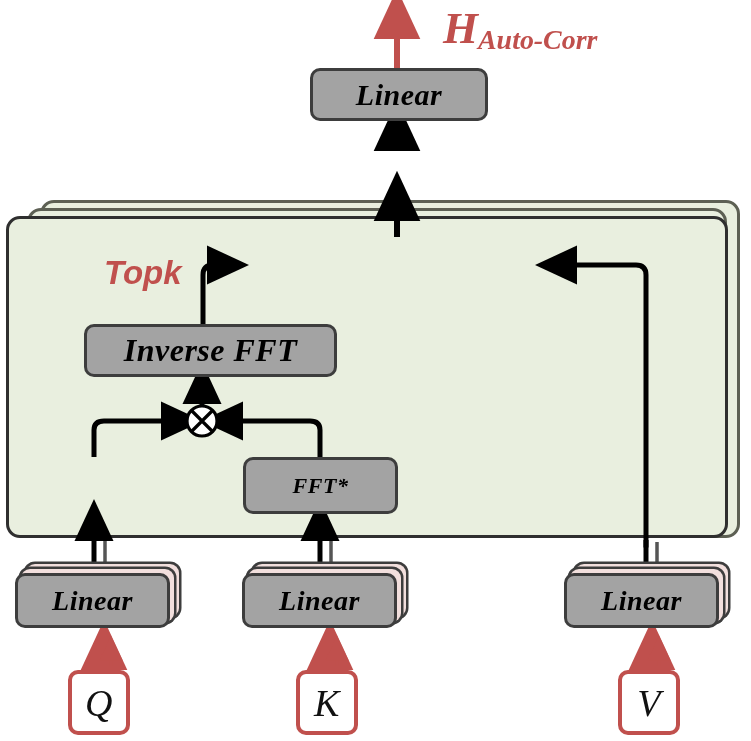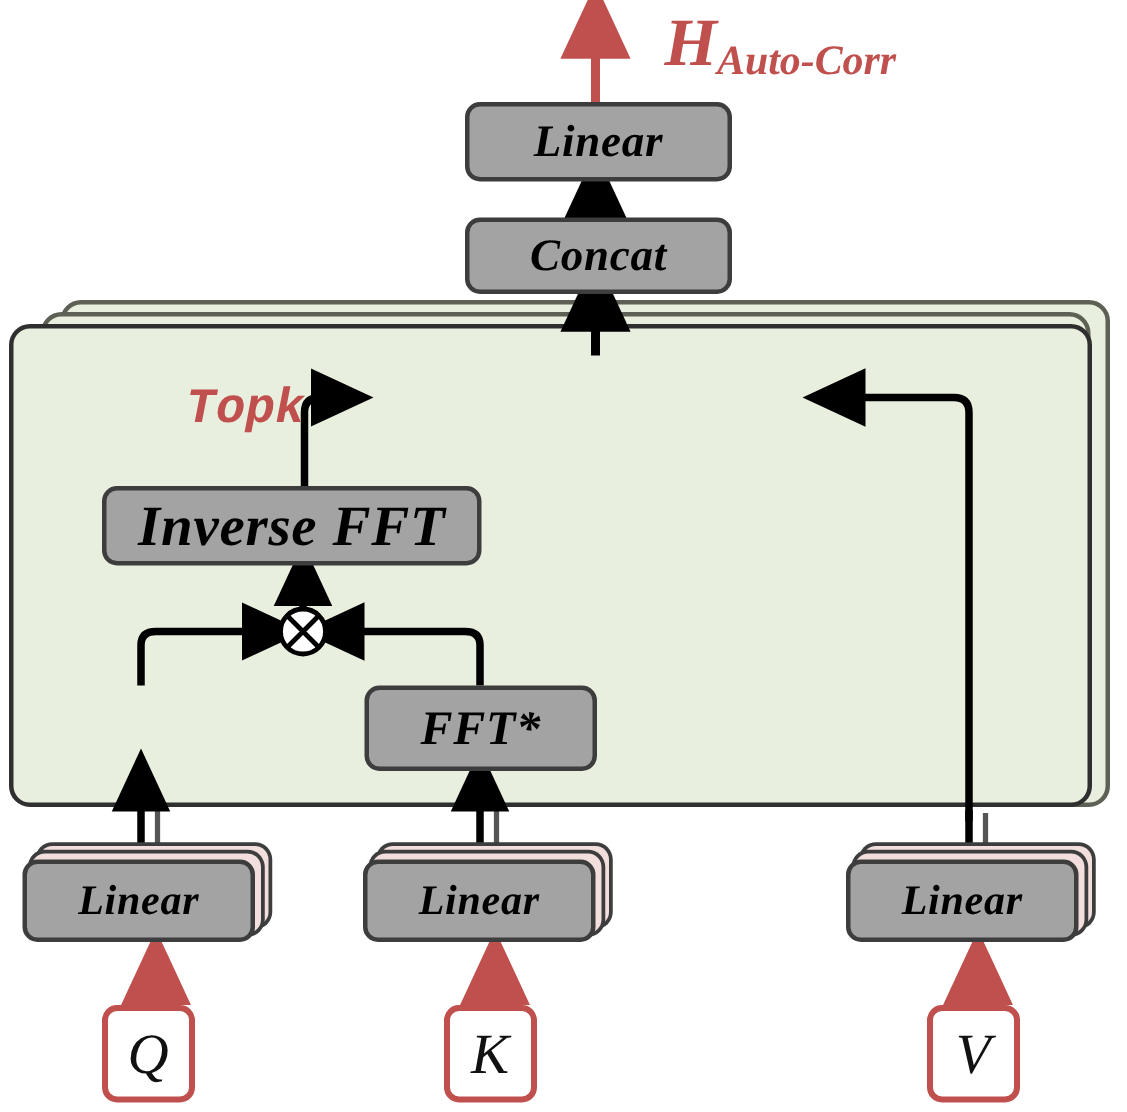--- a/index.html
+++ b/index.html
@@ -17,21 +17,21 @@
   .pinkbox{background:#a3a3a3;border:3px solid #3d3d3d;border-radius:10px;}
   .pinkbox.stacked{box-shadow:5px -5px 0 -1px #f2dfdd, 5px -5px 0 1.5px #3d3d3d,
                               10px -10px 0 -1px #f2dfdd, 10px -10px 0 1.5px #3d3d3d;}
   .iobox{background:#ffffff;border:4px solid #c0504d;border-radius:10px;
          font-style:italic;font-weight:normal;color:#111;}
   .panel{position:absolute;box-sizing:border-box;background:#e9efdf;
          border:3px solid #2f2f2f;border-radius:14px;}
   .panel-shadow{position:absolute;box-sizing:border-box;background:#e9efdf;
          border:3px solid #5d6054;border-radius:14px;}
   .redlabel{position:absolute;color:#c0504d;font-weight:bold;font-style:italic;
-            font-family:Liberation Mono, monospace;white-space:nowrap;margin-left:20px;}
+            font-family:Liberation Sans, sans-serif;white-space:nowrap;}
   .titlelabel{position:absolute;color:#c0504d;font-weight:bold;font-style:italic;
             font-family:"Liberation Serif",serif;white-space:nowrap;}
   .sub{font-size:0.62em;vertical-align:baseline;position:relative;top:0.22em;}
 </style>
 </head>
 <body>
 
 <div id="stage">
 
   <div class="panel-shadow" style="left:40px;top:200px;width:700px;height:338px;"></div>
@@ -116,27 +116,26 @@
   </svg>
 
   <div class="titlelabel" style="left:443px;top:2px;font-size:45px;">
     <span>H</span><span class="sub">Auto-Corr</span>
   </div>
 
   <div class="redlabel" style="left:104px;top:254px;font-size:33px;">Topk</div>
 
   <div class="node pinkbox" style="left:310px;top:68px;width:178px;height:53px;font-size:30px;">Linear</div>
 
-  <div class="node pinkbox" style="left:310px;top:145px;width:178px;height:51px;font-size:30px;">Concat</div>
 
 
-  <div class="node pinkbox" style="left:68px;top:324px;width:253px;height:53px;font-size:38px;">Inverse FFT</div>
+  <div class="node pinkbox" style="left:84px;top:324px;width:253px;height:53px;font-size:32px;">Inverse FFT</div>
 
 
-  <div class="node pinkbox" style="left:243px;top:457px;width:155px;height:57px;font-size:32px;font-family:Liberation Serif, serif;">FFT*</div>
+  <div class="node pinkbox" style="left:243px;top:457px;width:155px;height:57px;font-size:22px;font-family:Liberation Serif, serif;">FFT*</div>
 
   <div class="node pinkbox stacked" style="left:15px;top:573px;width:155px;height:55px;font-size:28px;">Linear</div>
 
   <div class="node pinkbox stacked" style="left:242px;top:573px;width:155px;height:55px;font-size:28px;">Linear</div>
 
   <div class="node pinkbox stacked" style="left:564px;top:573px;width:155px;height:55px;font-size:28px;">Linear</div>
 
   <div class="node iobox" style="left:68px;top:670px;width:62px;height:65px;font-size:38px;">Q</div>
 
   <div class="node iobox" style="left:296px;top:670px;width:62px;height:65px;font-size:38px;">K</div>

